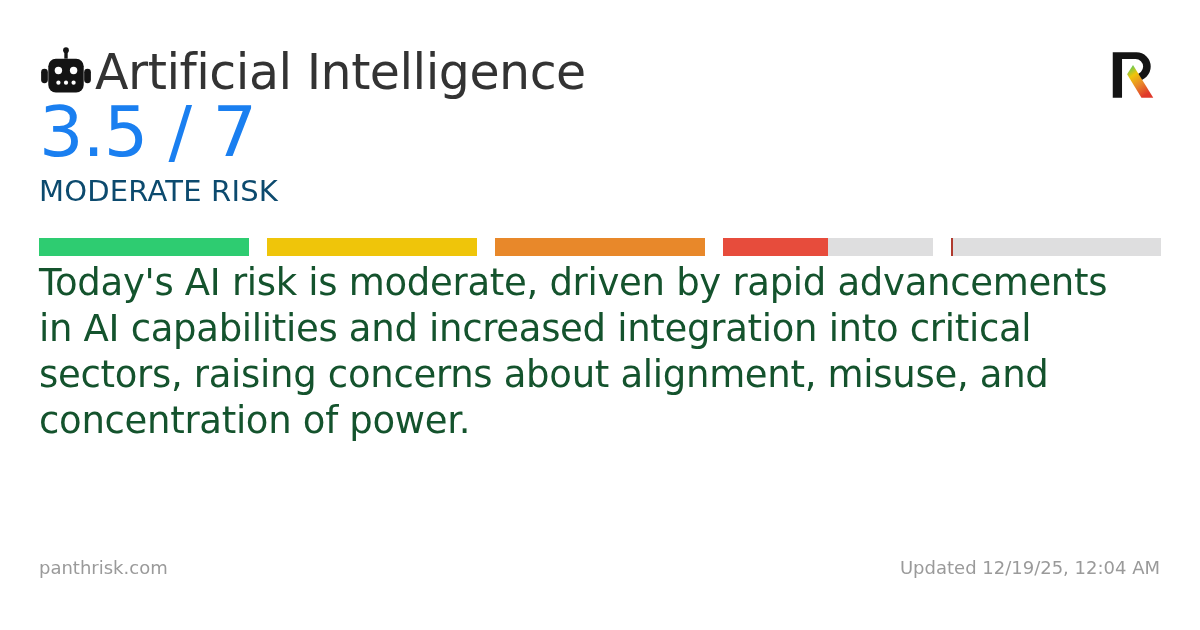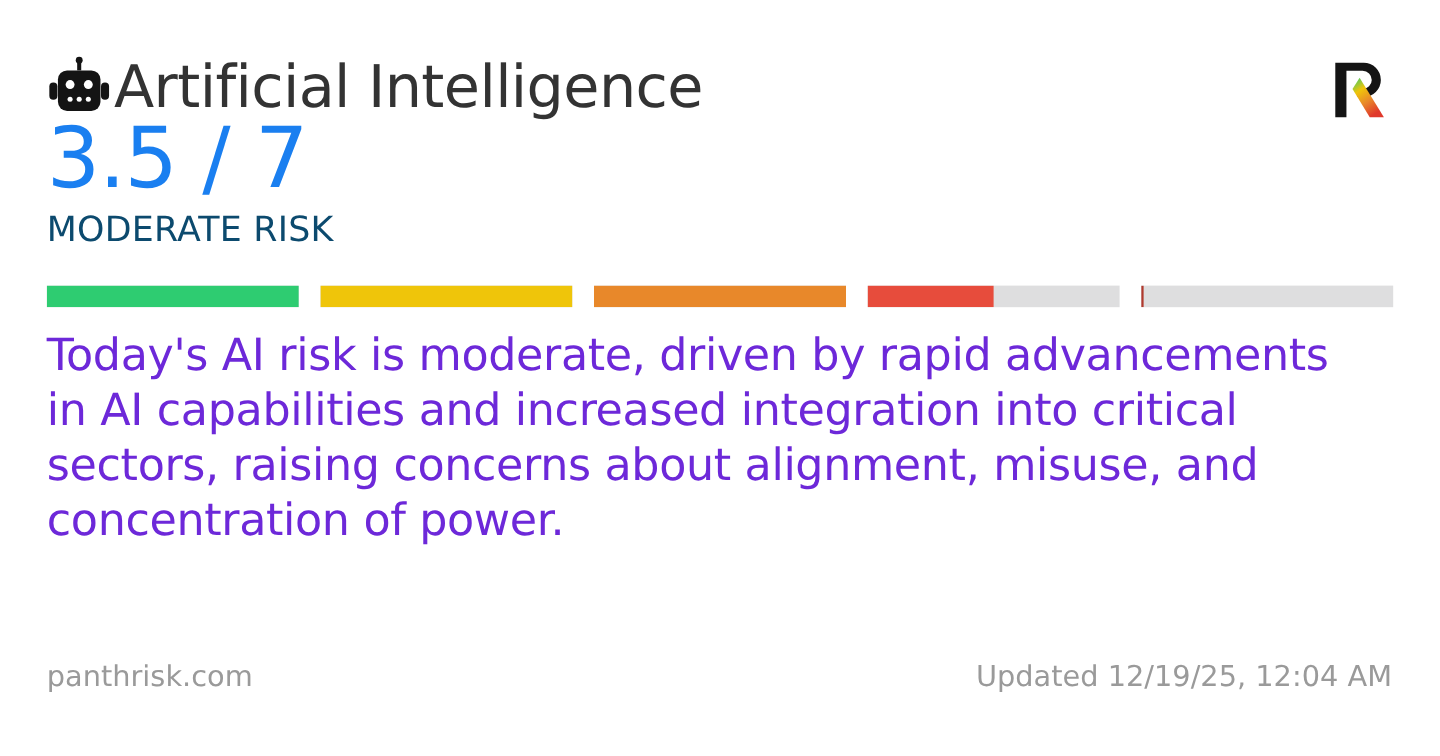--- a/index.html
+++ b/index.html
@@ -95,36 +95,36 @@
   .seg-fill {
     position: absolute;
     left: 0;
     top: 0;
     bottom: 0;
     width: 0%;
   }
 
   
   .summary {
-    margin-top: 17px;
+    margin-top: 4px;
     font-size: 37px;
     line-height: 1.24;
-    color: #6d28d9;
+    color: #14532d;
     font-weight: 400;
     letter-spacing: -0.3px;
     max-width: 1110px;
   }
 
   
   .footer {
     margin-top: auto;
     display: flex;
     align-items: baseline;
     justify-content: space-between;
-    font-size: 24px;
+    font-size: 18px;
     color: #9a9a9a;
     font-weight: 400;
     padding-bottom: 22px;
   }
   .footer-right { text-align: center; }
 </style>
 </head>
 <body>
 
 <div class="card">

